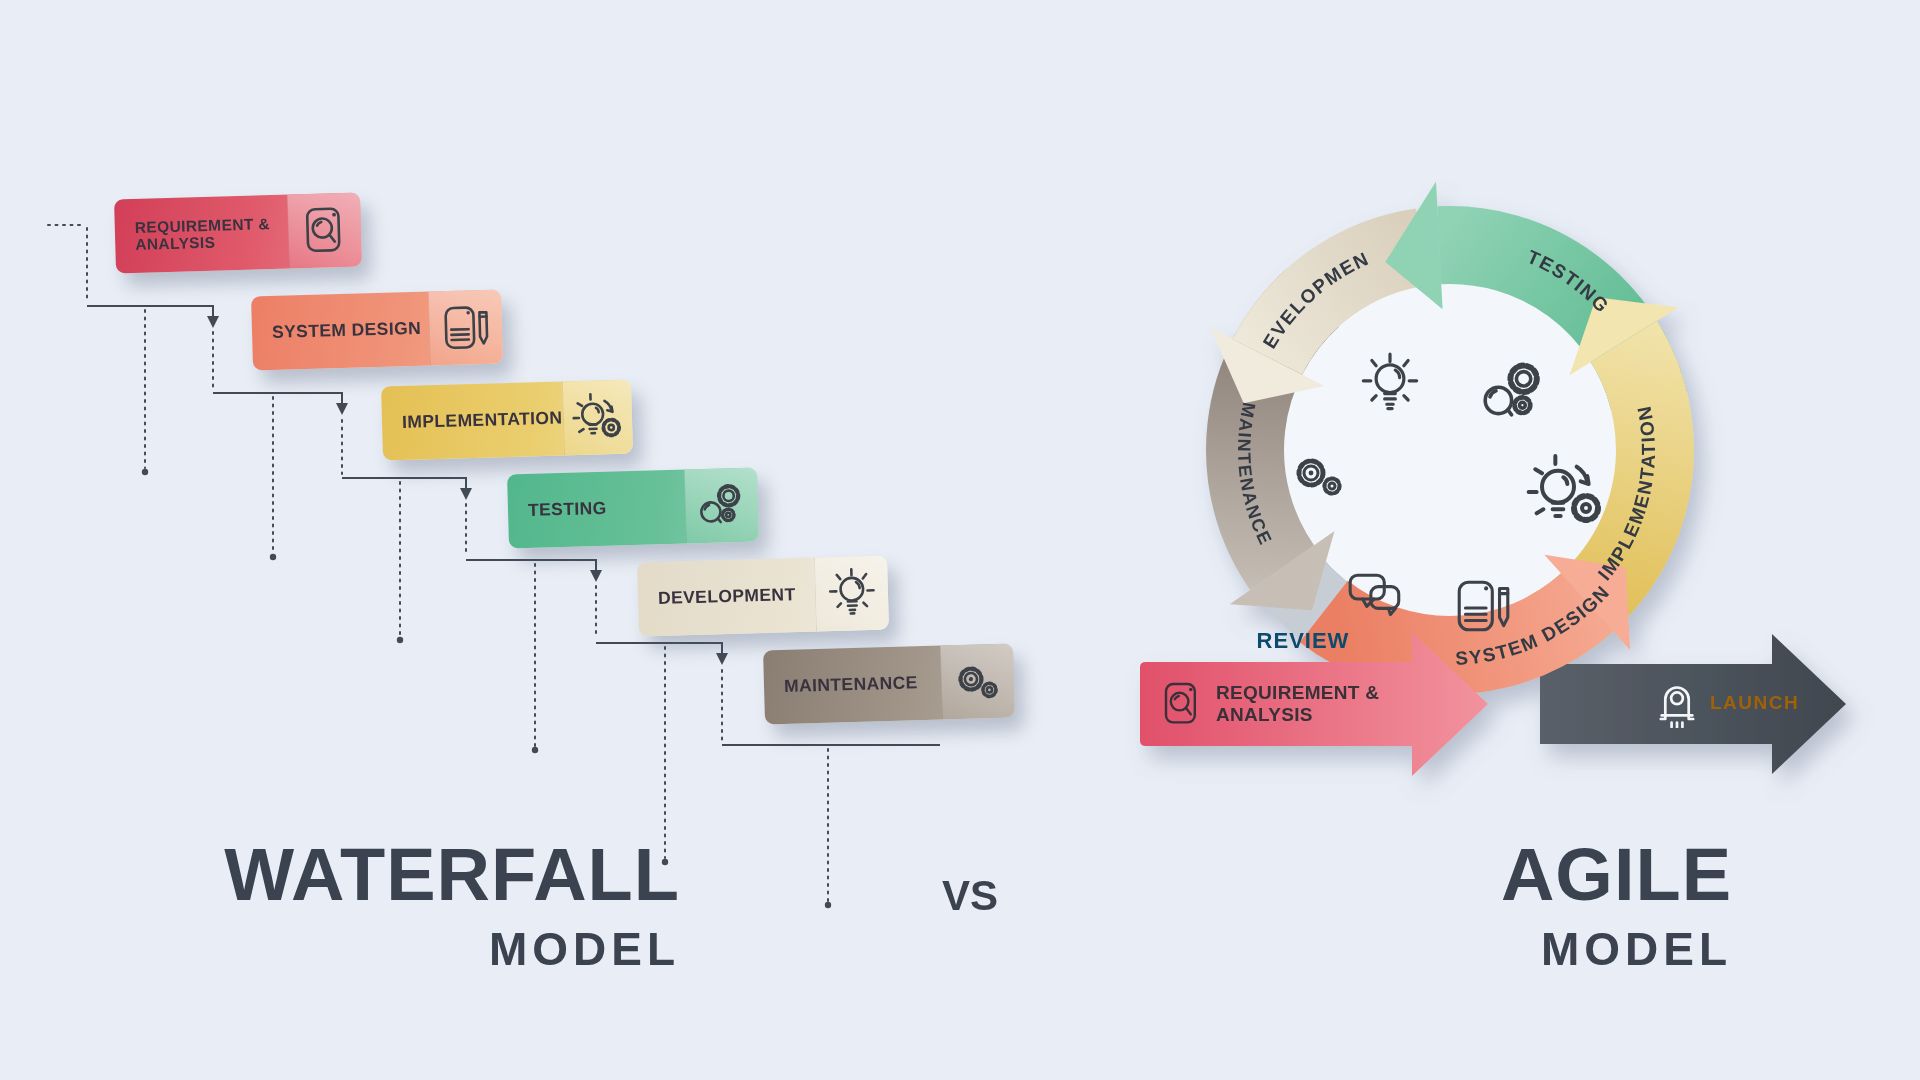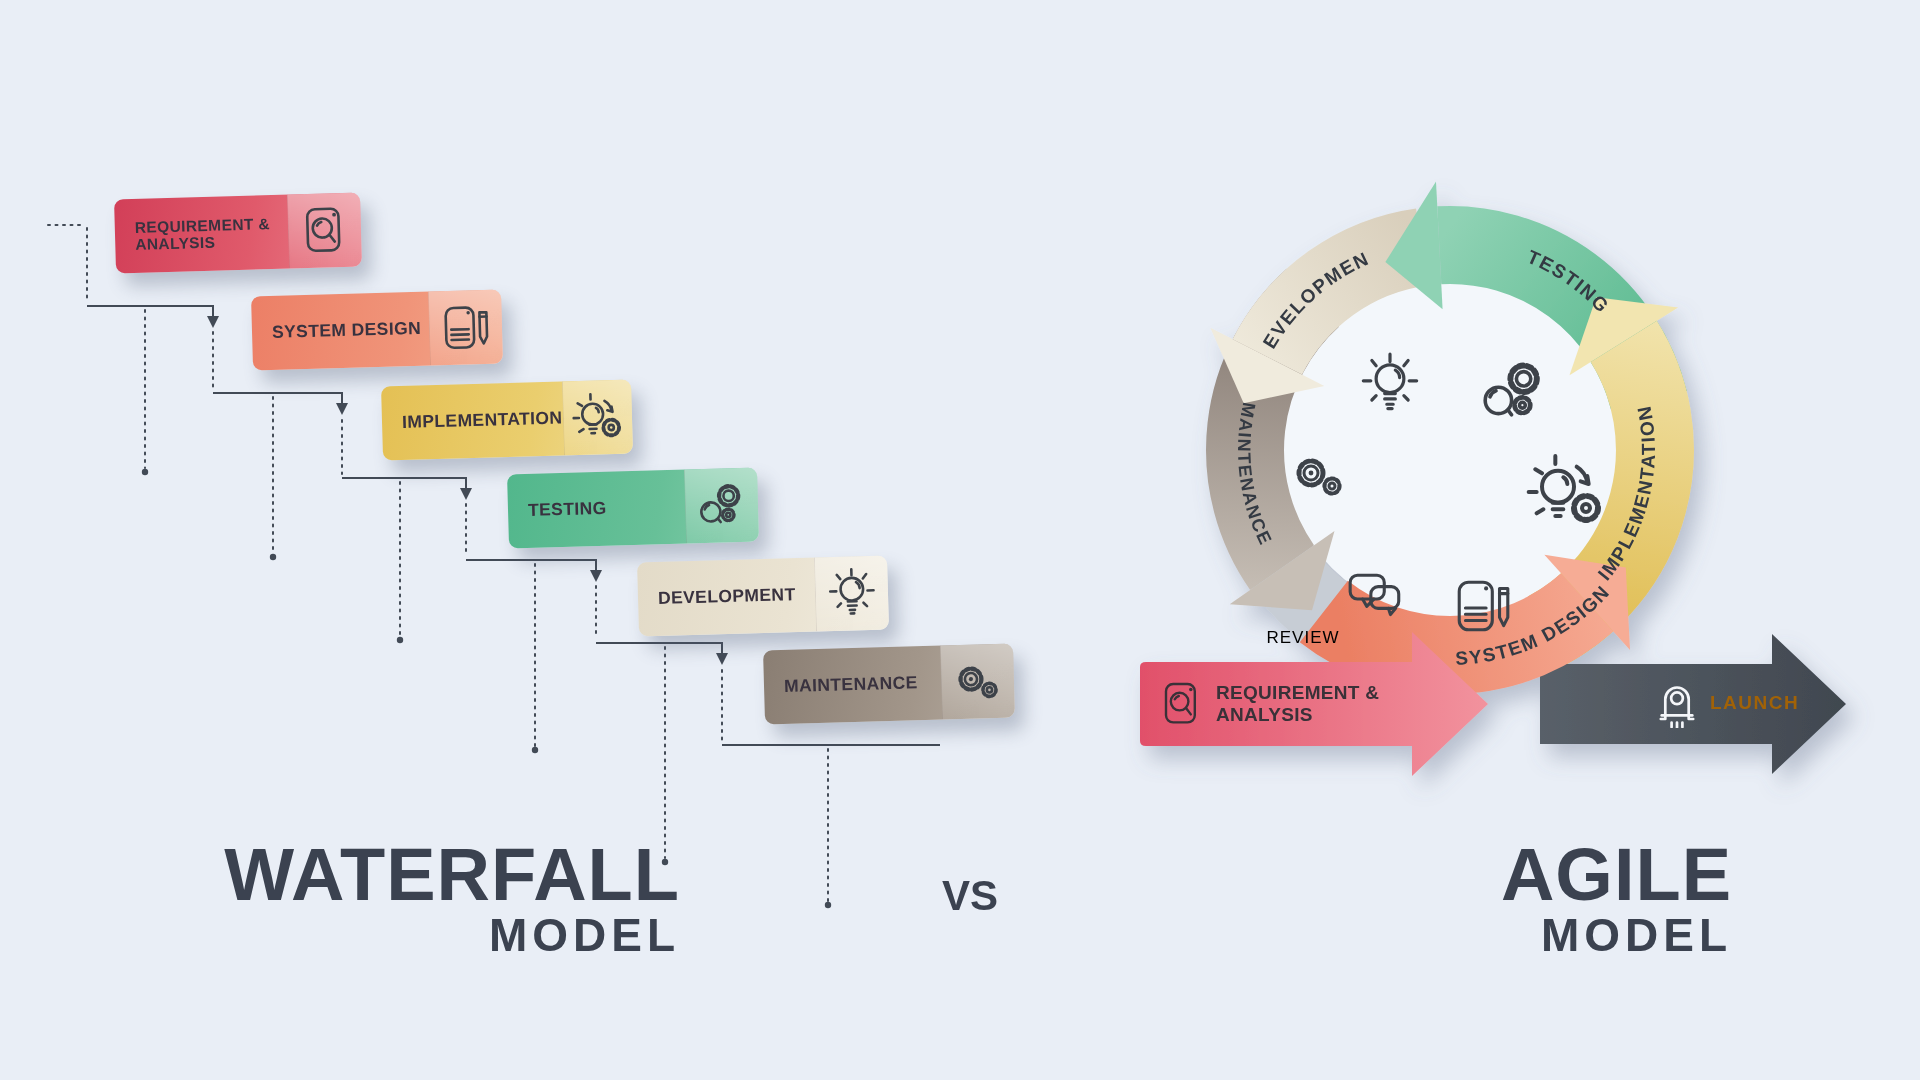--- a/index.html
+++ b/index.html
@@ -32,27 +32,27 @@
   .step2{background:linear-gradient(100deg,#ec7f66 0%,#f09479 60%,#f4a98c 100%);}
   .step3{background:linear-gradient(100deg,#e4c054 0%,#eace6e 60%,#efdb94 100%);}
   .step4{background:linear-gradient(100deg,#52b78c 0%,#67c098 60%,#85cdab 100%);}
   .step5{background:linear-gradient(100deg,#e3dbc8 0%,#eae3d2 60%,#f1ecdf 100%);}
   .step6{background:linear-gradient(100deg,#8a7e73 0%,#a2968a 60%,#b6aca1 100%);}
   .card.first .card-label{font-size:15.5px;}
 
   
   .title-block{position:absolute;text-align:right;color:#3b4250;z-index:2;}
   .title-main{font-size:74px;font-weight:800;letter-spacing:1px;line-height:1;}
-  .title-sub{font-size:46px;font-weight:700;letter-spacing:5px;line-height:1;}
+  .title-sub{font-size:46px;font-weight:700;letter-spacing:5px;line-height:1;margin-top:14px;}
   .vs{position:absolute;font-size:42px;font-weight:800;color:#3b4250;z-index:2;}
 
   
   .review-label{
-    position:absolute;font-size:17px;font-weight:400;letter-spacing:1px;
-    color:#000000;z-index:2;
+    position:absolute;font-size:22px;font-weight:700;letter-spacing:1px;
+    color:#0c4a6e;z-index:2;
   }
   .flow-label{
     position:absolute;display:flex;align-items:center;z-index:3;
     font-weight:700;color:#3a3138;font-size:19px;letter-spacing:.3px;
   }
   .flow-label.launch{color:#a16207;letter-spacing:1.5px;}
   .inner-icon{position:absolute;color:#3d4249;z-index:2;}
   .arrow-icon{position:absolute;z-index:3;}
   .arrow-icon.red{color:#3a3138;}
   .arrow-icon.white{color:#f4f6f9;}

